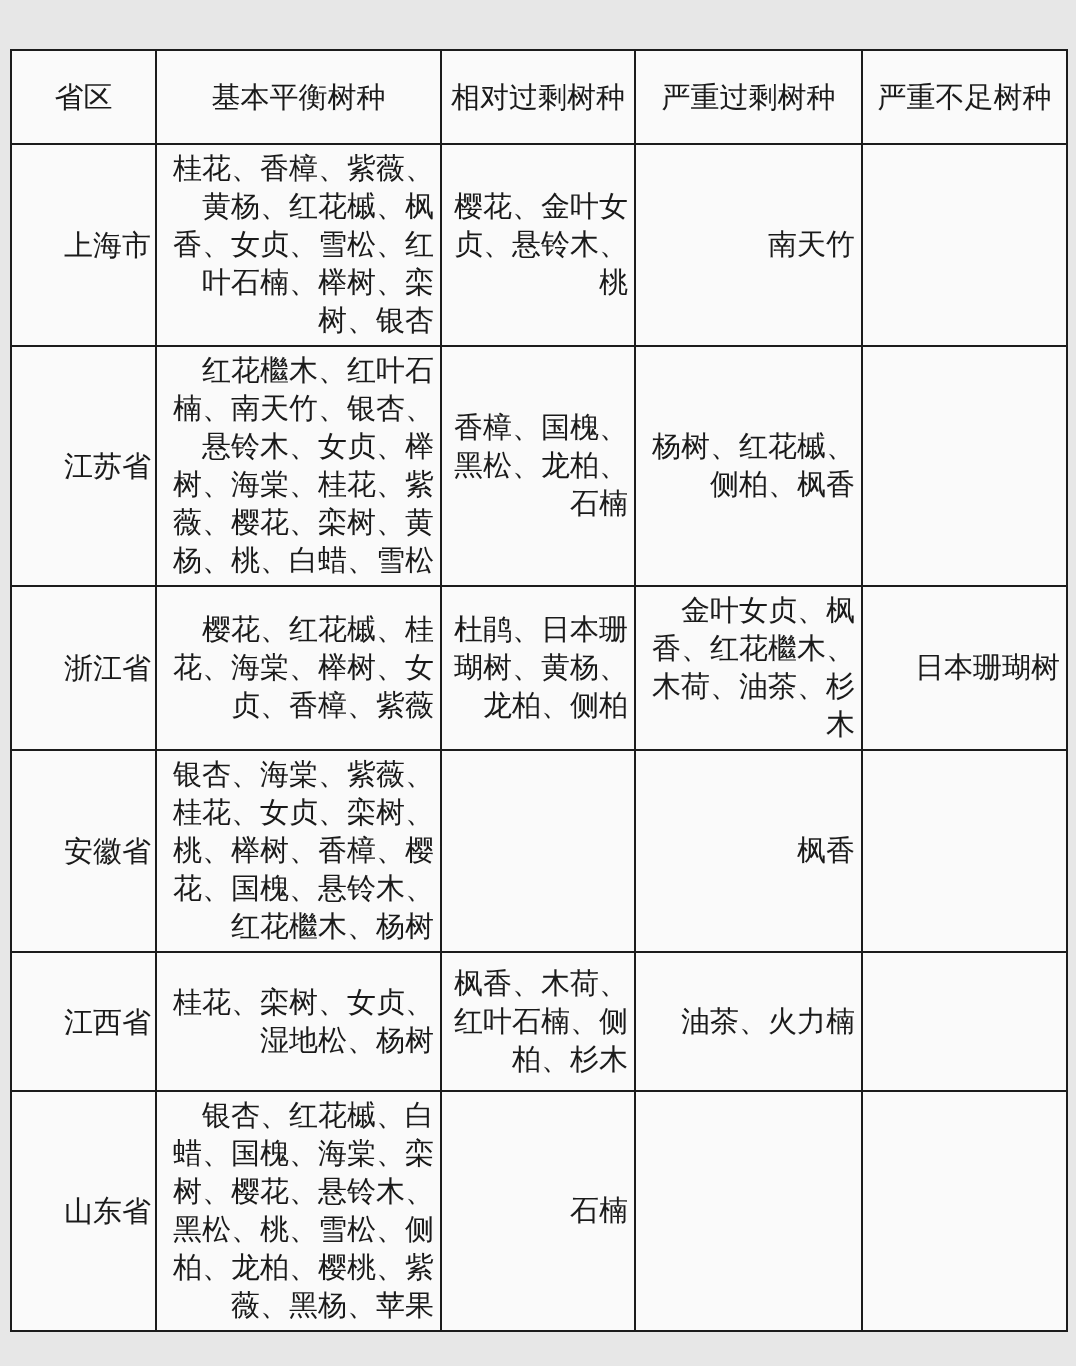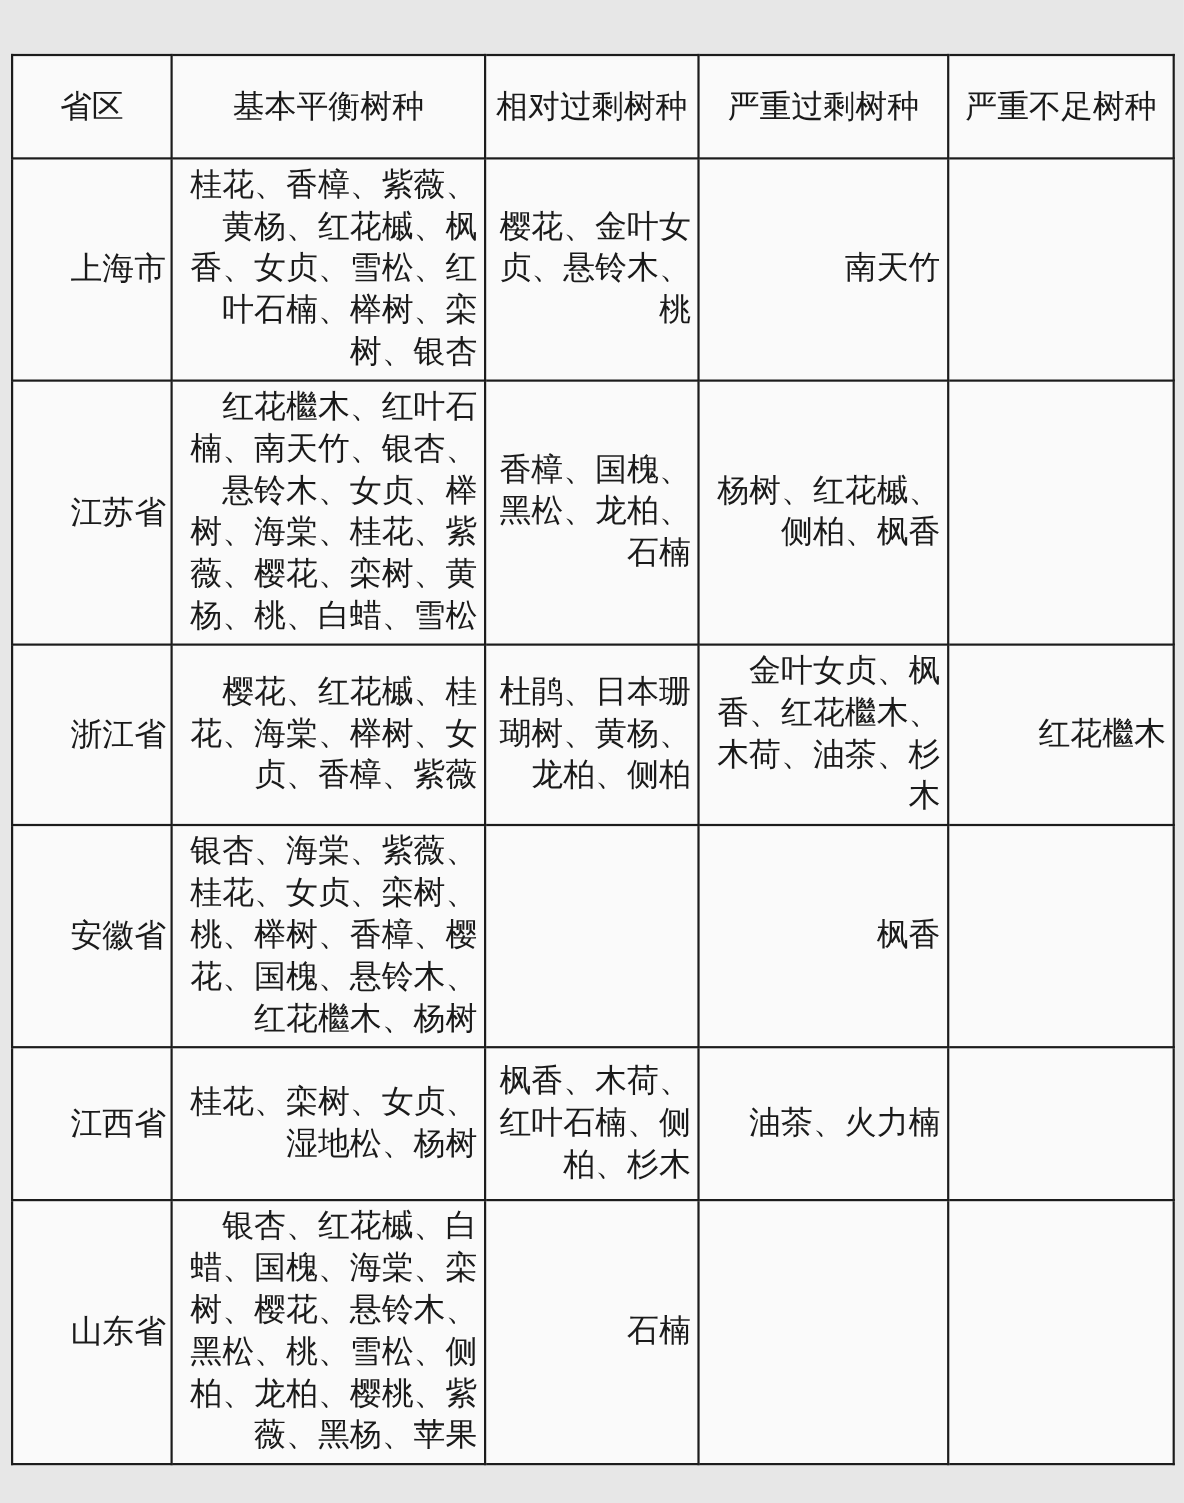--- a/index.html
+++ b/index.html
@@ -86,21 +86,21 @@
           <td class="species-cell">红花檵木、红叶石楠、南天竹、银杏、悬铃木、女贞、榉树、海棠、桂花、紫薇、樱花、栾树、黄杨、桃、白蜡、雪松</td>
           <td class="species-cell">香樟、国槐、黑松、龙柏、石楠</td>
           <td class="species-cell">杨树、红花槭、侧柏、枫香</td>
           <td class="species-cell"></td>
         </tr>
         <tr>
           <th class="province-cell">浙江省</th>
           <td class="species-cell">樱花、红花槭、桂花、海棠、榉树、女贞、香樟、紫薇</td>
           <td class="species-cell">杜鹃、日本珊瑚树、黄杨、龙柏、侧柏</td>
           <td class="species-cell">金叶女贞、枫香、红花檵木、木荷、油茶、杉木</td>
-          <td class="species-cell">红花檵木</td>
+          <td class="species-cell">日本珊瑚树</td>
         </tr>
         <tr>
           <th class="province-cell">安徽省</th>
           <td class="species-cell">银杏、海棠、紫薇、桂花、女贞、栾树、桃、榉树、香樟、樱花、国槐、悬铃木、红花檵木、杨树</td>
           <td class="species-cell"></td>
           <td class="species-cell">枫香</td>
           <td class="species-cell"></td>
         </tr>
         <tr>
           <th class="province-cell">江西省</th>

